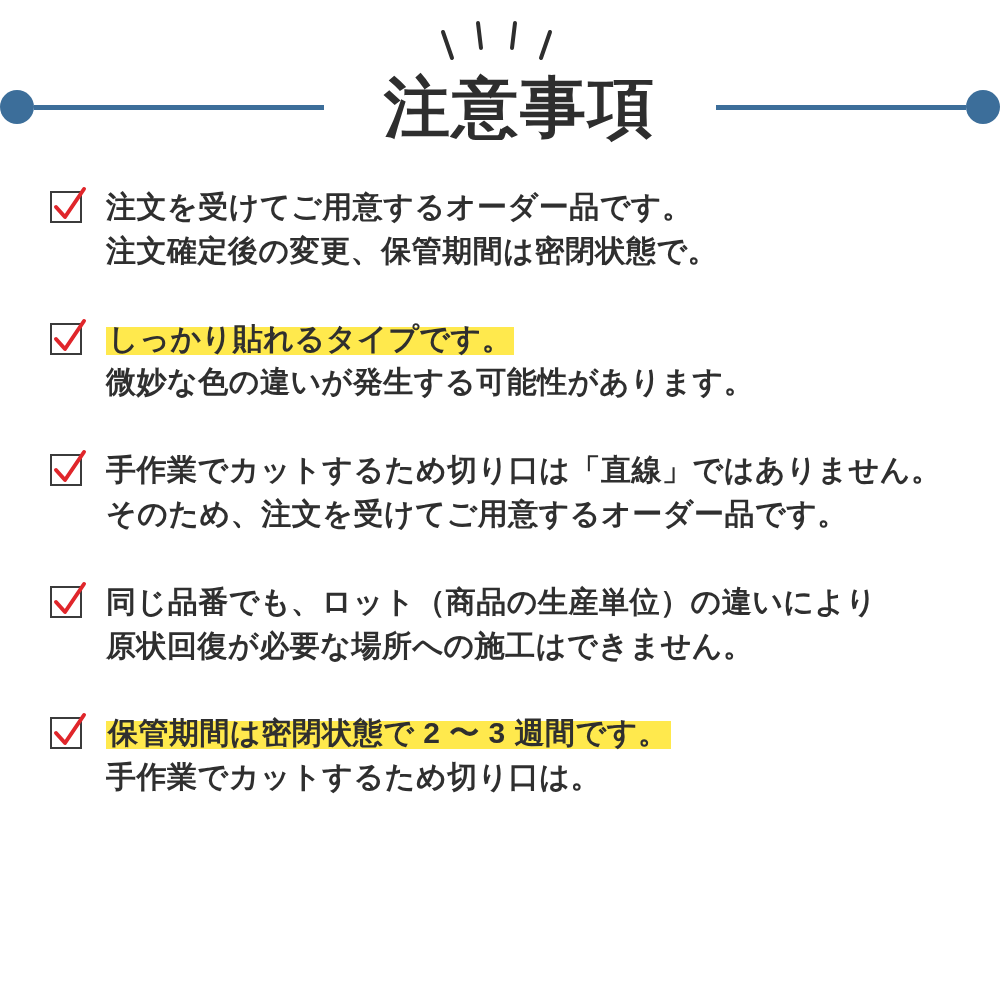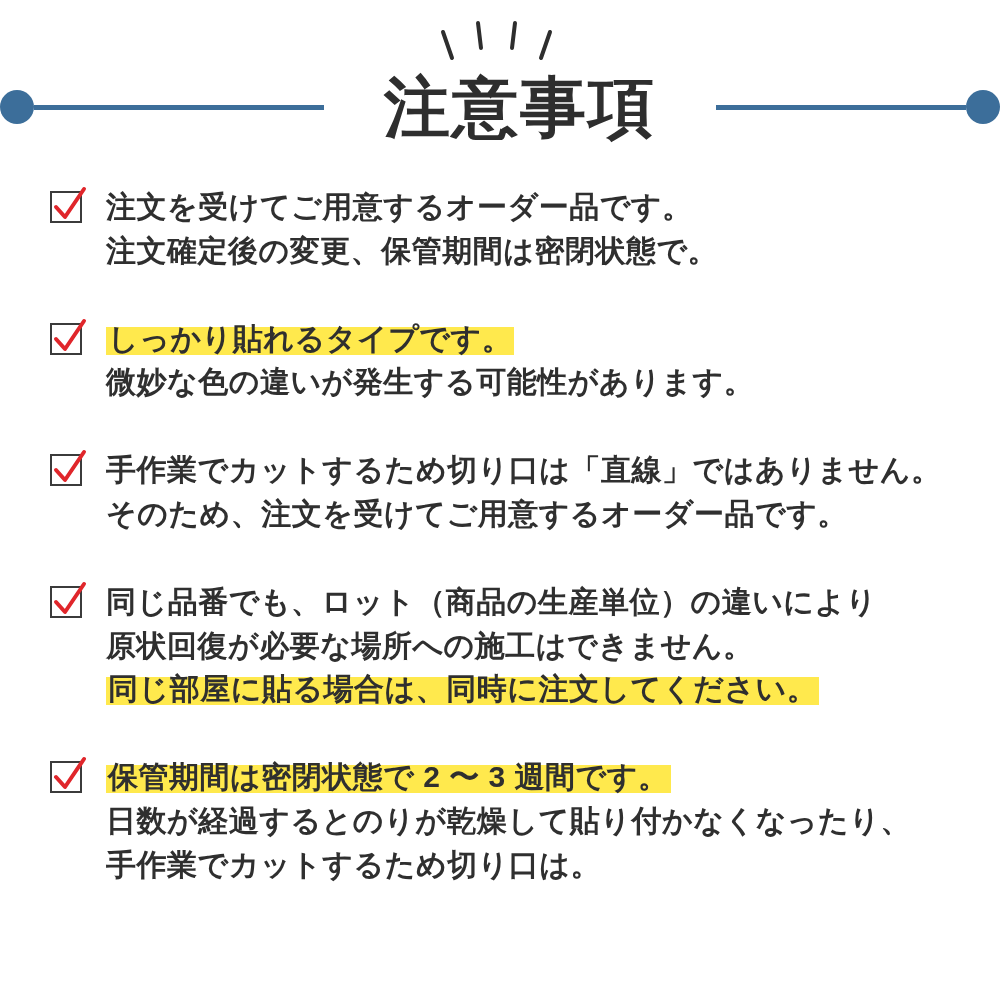--- a/index.html
+++ b/index.html
@@ -209,33 +209,31 @@
     <div class="note">
       <span class="check">
         <span class="box"></span>
         <svg viewBox="0 0 40 40">
           <polyline points="8,20 17,30 36,2" fill="none" stroke="#e0262b" stroke-width="4" stroke-linecap="round" stroke-linejoin="round"></polyline>
         </svg>
       </span>
       <div class="lines">
         <div class="line">同じ品番でも、ロット（商品の生産単位）の違いにより</div>
         <div class="line">原状回復が必要な場所への施工はできません。</div>
-        <div class="line bold"><span class="mark">同じ部屋に貼る場合は、同時に注文してください。</span></div>
       </div>
     </div>
 
     <div class="note">
       <span class="check">
         <span class="box"></span>
         <svg viewBox="0 0 40 40">
           <polyline points="8,20 17,30 36,2" fill="none" stroke="#e0262b" stroke-width="4" stroke-linecap="round" stroke-linejoin="round"></polyline>
         </svg>
       </span>
       <div class="lines">
         <div class="line bold"><span class="mark">保管期間は密閉状態で 2 〜 3 週間です。</span></div>
-        <div class="line">日数が経過するとのりが乾燥して貼り付かなくなったり、</div>
         <div class="line">手作業でカットするため切り口は。</div>
       </div>
     </div>
 
   </div>
 
 </div>
 
 </body></html>

